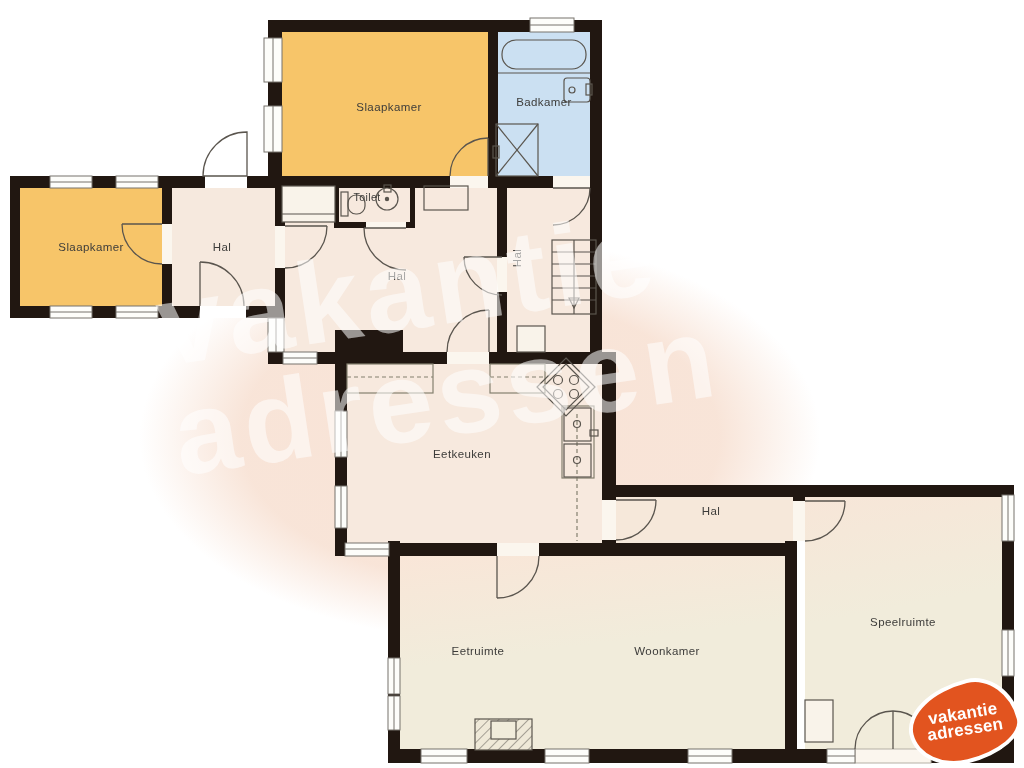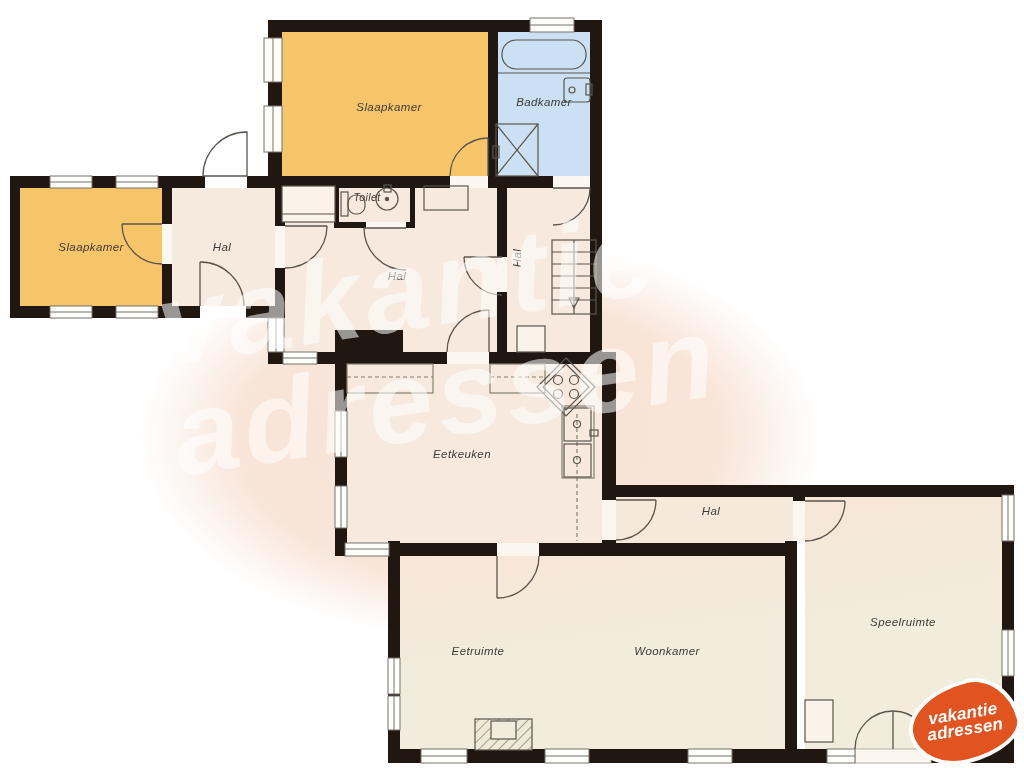--- a/index.html
+++ b/index.html
@@ -1,17 +1,17 @@
 <!DOCTYPE html>
 <html><head>
 <meta charset="utf-8">
 <style>
   html,body{margin:0;padding:0;background:#ffffff;}
   .stage{position:relative;width:1024px;height:768px;background:#fff;overflow:hidden;
-         font-family:"Liberation Sans",sans-serif;font-style:italic;}
+         font-family:"Liberation Sans",sans-serif;}
   .blob{position:absolute;left:20px;top:165px;width:920px;height:545px;z-index:1;
         background:radial-gradient(ellipse 50% 50% at 50% 50%,
           rgba(248,227,214,1) 0%, rgba(248,227,214,0.95) 52%, rgba(248,227,214,0) 74%);}
   .plan{position:absolute;left:0;top:0;z-index:2;}
   .watermark{position:absolute;left:150px;top:272px;z-index:5;pointer-events:none;
              transform:rotate(-8.5deg);transform-origin:left top;
              font-weight:bold;font-size:116px;line-height:0.96;letter-spacing:5px;
              color:rgba(255,255,255,0.55);white-space:nowrap;}
   .logo{position:absolute;left:908px;top:681px;width:112px;height:82px;z-index:10;}
   .logo-blob{position:absolute;inset:0;background:#e2541f;border:4px solid #ffffff;

